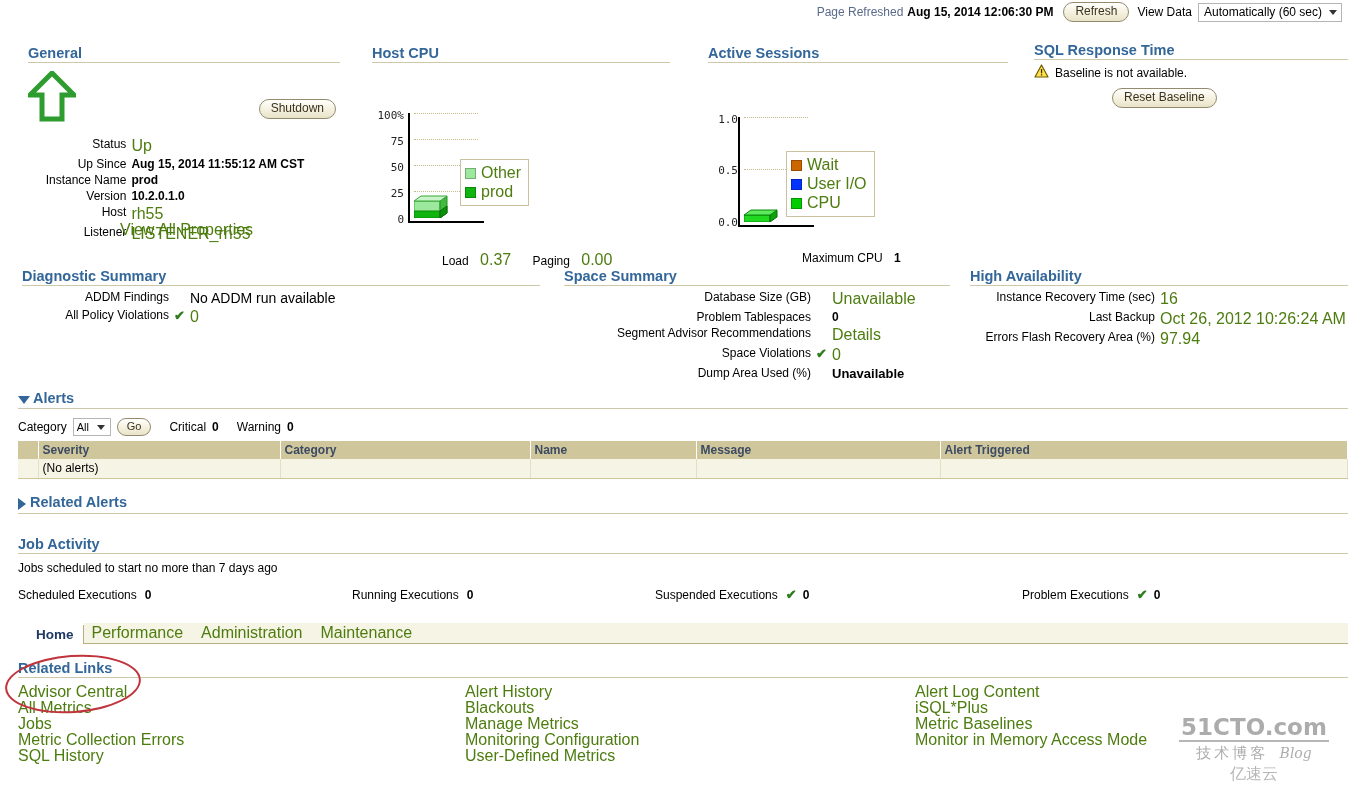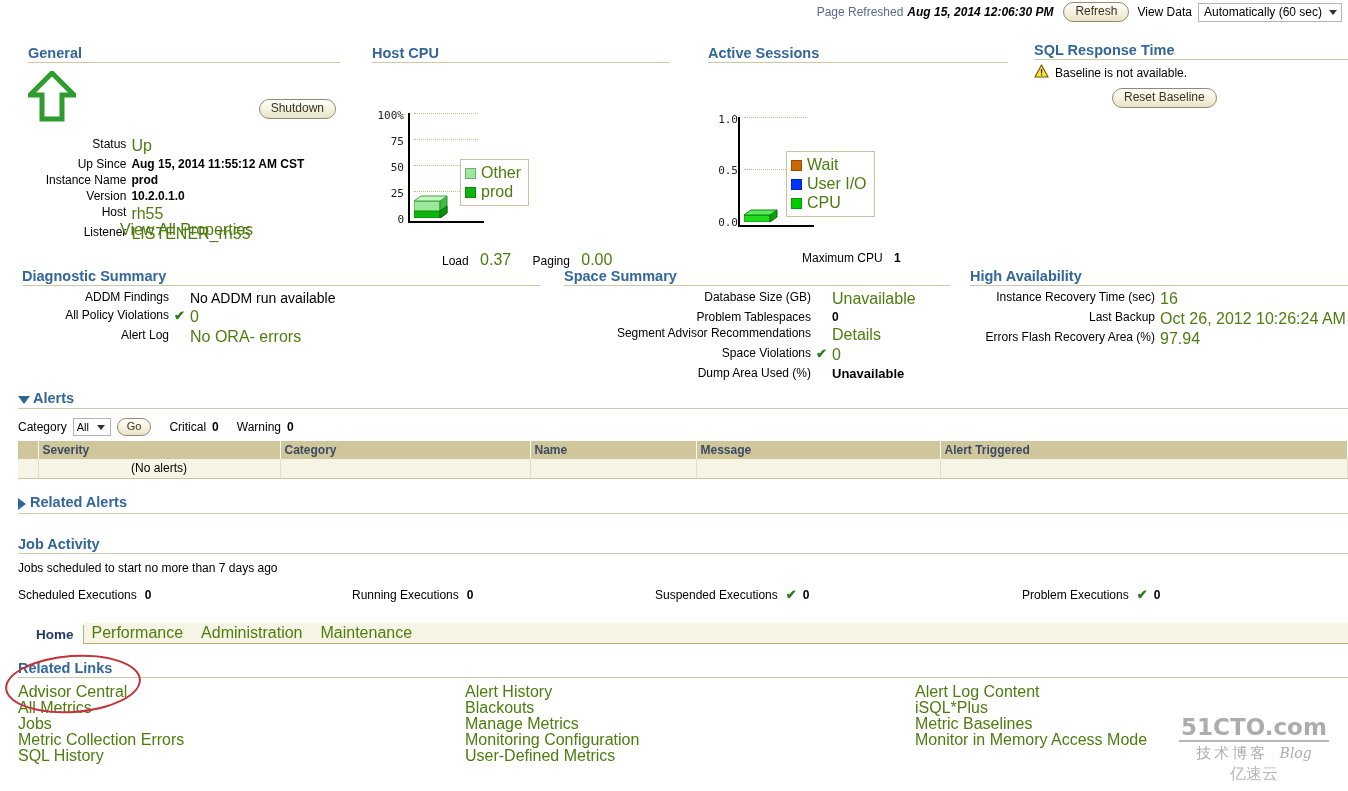--- a/index.html
+++ b/index.html
@@ -14,21 +14,21 @@
   }
   #page { position: relative; width: 1348px; height: 791px; }
 
   
   .topbar {
     position: absolute; left: 0; top: 0; width: 1348px; height: 24px;
     display: flex; align-items: center; justify-content: flex-end;
     padding-right: 6px;
   }
   .refresh-label { color: #5a6a8a; font-size: 12px; }
-  .refresh-date { color: #000; font-weight: bold; font-size: 12px; margin-left: 4px; font-style: italic; }
+  .refresh-date { color: #000; font-weight: bold; font-size: 12px; margin-left: 4px; }
   .btn {
     display: inline-block;
     border: 1px solid #948b6e;
     border-radius: 11px;
     background: linear-gradient(to bottom, #ffffff 0%, #f6f3e3 45%, #e8e3c8 100%);
     padding: 1px 11px 2px 11px;
     font-size: 12px; color: #3a3320;
     line-height: 15px;
     white-space: nowrap;
     cursor: pointer;
@@ -128,21 +128,21 @@
   .go-btn { padding: 0px 9px 1px 9px; font-size: 11px; }
   .alerts-table { width: 100%; border-collapse: collapse; margin-top: 5px; table-layout: fixed; }
   .alerts-table th {
     background: #cfc79b; color: #3c4a63; font-size: 12px; font-weight: bold;
     text-align: left; padding: 2px 4px; border-right: 1px solid #fff; height: 18px;
   }
   .alerts-table td {
     background: #f6f4e4; font-size: 12px; padding: 2px 4px; height: 19px;
     border-right: 1px solid #e3dfc6; border-bottom: 1px solid #cfc79b;
   }
-  .noalerts { text-align: center; }
+  .noalerts { }
 
   
   #relalerts { left: 18px; top: 494px; width: 1330px; }
   #jobact { left: 18px; top: 536px; width: 1330px; }
   .job-note { margin-top: 7px; font-size: 12px; }
   .job-grid { display: flex; margin-top: 12px; font-size: 12px; }
   .job-cell { display: flex; align-items: center; }
   .job-cell .jlab { margin-right: 8px; }
   .job-cell .jchk { margin-right: 6px; }
   .job-cell .jval { font-weight: bold; }
@@ -354,25 +354,20 @@
     <div class="kv" style="margin-top:4px; width:100%;">
       <div class="kv-row">
         <div class="kv-lab" style="width:152px;">ADDM Findings</div>
         <div class="kv-chk" style="width:16px;"></div>
         <div class="kv-val" style="font-size:14px;">No ADDM run available</div>
       </div>
       <div class="kv-row">
         <div class="kv-lab">All Policy Violations</div>
         <div class="kv-chk"><span class="check">✔</span></div>
         <div class="kv-val"><span class="lnk">0</span></div>
-      </div>
-      <div class="kv-row">
-        <div class="kv-lab">Alert Log</div>
-        <div class="kv-chk"></div>
-        <div class="kv-val"><span class="lnk">No ORA- errors</span></div>
       </div>
     </div>
   </div>
 
   <div class="sec" id="space" style="left:564px; top:268px; width:386px;">
     <div class="sec-title">Space Summary</div>
     <div class="sec-rule"></div>
     <div class="kv" style="margin-top:4px; width:100%;">
       <div class="kv-row">
         <div class="kv-lab" style="width:252px;">Database Size (GB)</div>

